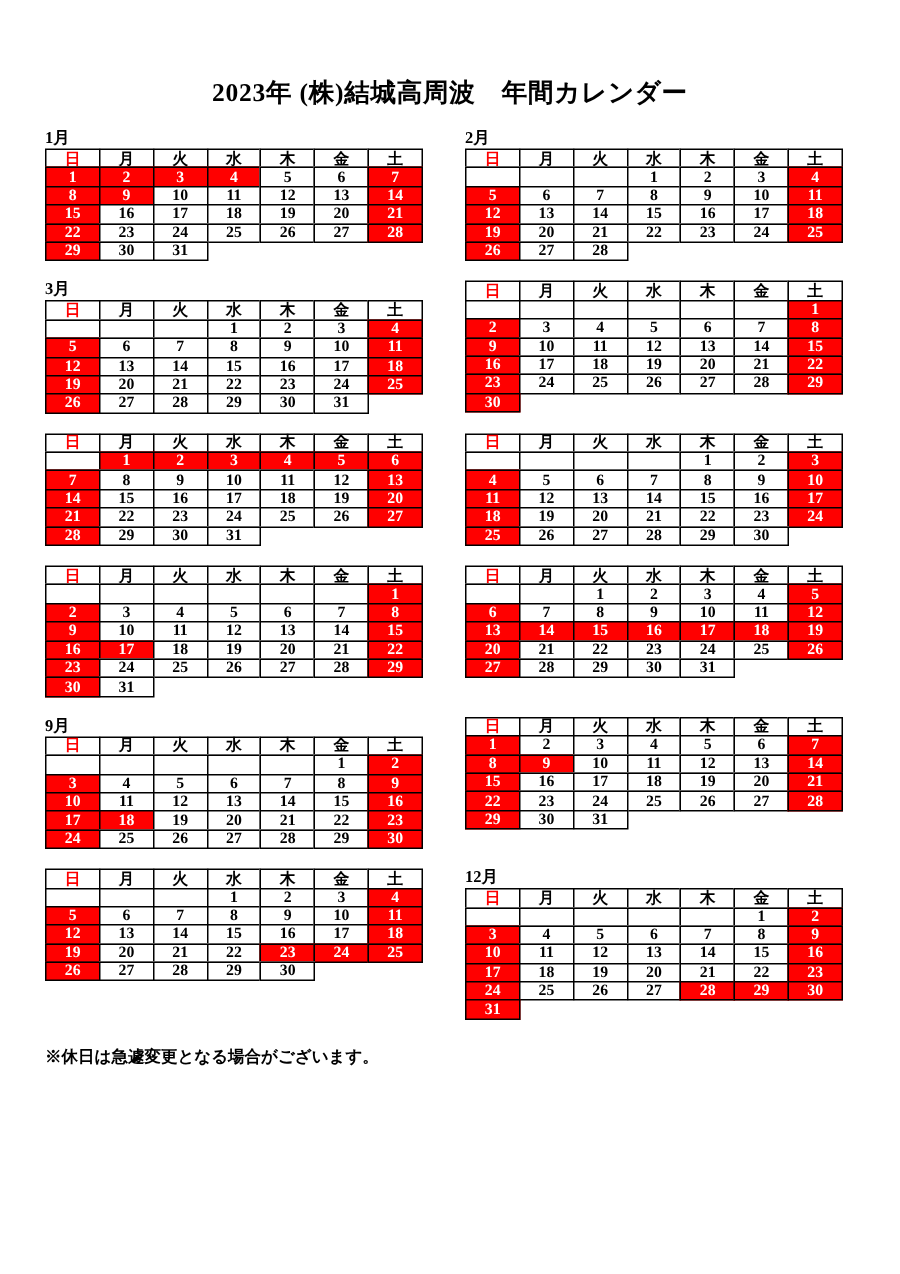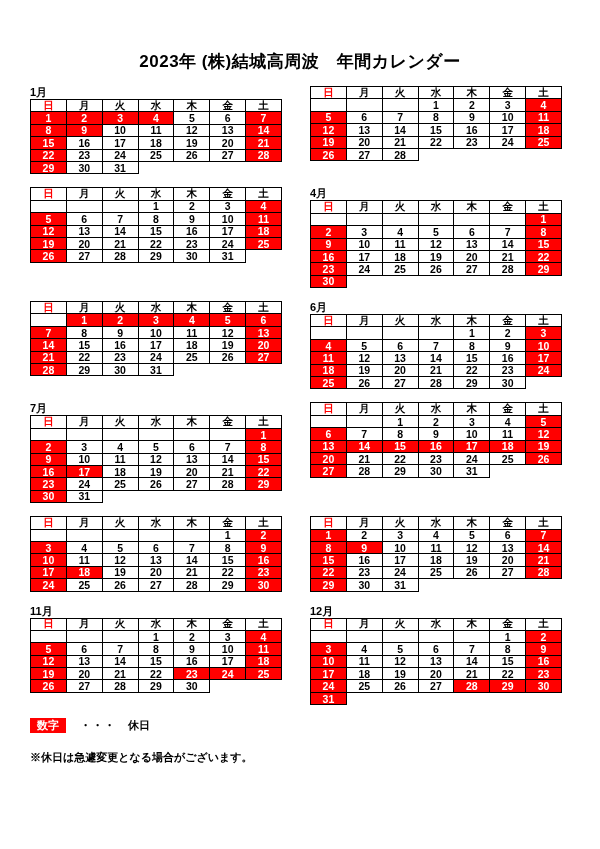--- a/index.html
+++ b/index.html
@@ -12,20 +12,21 @@
     height: 849px;
     font-family: "Liberation Sans", sans-serif;
     color: #000;
   }
   .page {
     position: relative;
     width: 600px;
     height: 849px;
     overflow: hidden;
     background: #fff;
+    font-family: Liberation Serif, serif;
   }
   .title {
     margin: 50px 0 0 0;
     font-size: 17px;
     font-weight: bold;
     text-align: center;
     letter-spacing: 0.5px;
   }
   .months {
     margin: 13px 0 0 30px;
@@ -146,20 +147,21 @@
             <div class="cell day holiday">28</div>
           </div>
           <div class="row">
             <div class="cell day holiday">29</div>
             <div class="cell day">30</div>
             <div class="cell day">31</div>
           </div>
         </div>
       </div>
       <div class="month-block">
+        <div class="month-label">2月</div>
         <div class="cal">
           <div class="row">
             <div class="cell head sun">日</div>
             <div class="cell head">月</div>
             <div class="cell head">火</div>
             <div class="cell head">水</div>
             <div class="cell head">木</div>
             <div class="cell head">金</div>
             <div class="cell head">土</div>
           </div>
@@ -200,20 +202,21 @@
             <div class="cell day holiday">25</div>
           </div>
           <div class="row">
             <div class="cell day holiday">26</div>
             <div class="cell day">27</div>
             <div class="cell day">28</div>
           </div>
         </div>
       </div>
       <div class="month-block">
+        <div class="month-label">3月</div>
         <div class="cal">
           <div class="row">
             <div class="cell head sun">日</div>
             <div class="cell head">月</div>
             <div class="cell head">火</div>
             <div class="cell head">水</div>
             <div class="cell head">木</div>
             <div class="cell head">金</div>
             <div class="cell head">土</div>
           </div>
@@ -257,21 +260,20 @@
             <div class="cell day holiday">26</div>
             <div class="cell day">27</div>
             <div class="cell day">28</div>
             <div class="cell day">29</div>
             <div class="cell day">30</div>
             <div class="cell day">31</div>
           </div>
         </div>
       </div>
       <div class="month-block">
-        <div class="month-label">4月</div>
         <div class="cal">
           <div class="row">
             <div class="cell head sun">日</div>
             <div class="cell head">月</div>
             <div class="cell head">火</div>
             <div class="cell head">水</div>
             <div class="cell head">木</div>
             <div class="cell head">金</div>
             <div class="cell head">土</div>
           </div>
@@ -374,21 +376,20 @@
           </div>
           <div class="row">
             <div class="cell day holiday">28</div>
             <div class="cell day">29</div>
             <div class="cell day">30</div>
             <div class="cell day">31</div>
           </div>
         </div>
       </div>
       <div class="month-block">
-        <div class="month-label">6月</div>
         <div class="cal">
           <div class="row">
             <div class="cell head sun">日</div>
             <div class="cell head">月</div>
             <div class="cell head">火</div>
             <div class="cell head">水</div>
             <div class="cell head">木</div>
             <div class="cell head">金</div>
             <div class="cell head">土</div>
           </div>
@@ -432,21 +433,20 @@
             <div class="cell day holiday">25</div>
             <div class="cell day">26</div>
             <div class="cell day">27</div>
             <div class="cell day">28</div>
             <div class="cell day">29</div>
             <div class="cell day">30</div>
           </div>
         </div>
       </div>
       <div class="month-block">
-        <div class="month-label">7月</div>
         <div class="cal">
           <div class="row">
             <div class="cell head sun">日</div>
             <div class="cell head">月</div>
             <div class="cell head">火</div>
             <div class="cell head">水</div>
             <div class="cell head">木</div>
             <div class="cell head">金</div>
             <div class="cell head">土</div>
           </div>
@@ -551,20 +551,21 @@
           <div class="row">
             <div class="cell day holiday">27</div>
             <div class="cell day">28</div>
             <div class="cell day">29</div>
             <div class="cell day">30</div>
             <div class="cell day">31</div>
           </div>
         </div>
       </div>
       <div class="month-block">
+        <div class="month-label">9月</div>
         <div class="cal">
           <div class="row">
             <div class="cell head sun">日</div>
             <div class="cell head">月</div>
             <div class="cell head">火</div>
             <div class="cell head">水</div>
             <div class="cell head">木</div>
             <div class="cell head">金</div>
             <div class="cell head">土</div>
           </div>
@@ -663,21 +664,20 @@
             <div class="cell day holiday">28</div>
           </div>
           <div class="row">
             <div class="cell day holiday">29</div>
             <div class="cell day">30</div>
             <div class="cell day">31</div>
           </div>
         </div>
       </div>
       <div class="month-block">
-        <div class="month-label">11月</div>
         <div class="cal">
           <div class="row">
             <div class="cell head sun">日</div>
             <div class="cell head">月</div>
             <div class="cell head">火</div>
             <div class="cell head">水</div>
             <div class="cell head">木</div>
             <div class="cell head">金</div>
             <div class="cell head">土</div>
           </div>
@@ -783,21 +783,16 @@
             <div class="cell day holiday">29</div>
             <div class="cell day holiday">30</div>
           </div>
           <div class="row">
             <div class="cell day holiday">31</div>
           </div>
         </div>
       </div>
     </div>
 
-  <div class="legend">
-    <span class="swatch">数字</span>
-    <span class="dots">・・・</span>
-    <span class="legend-label">休日</span>
-  </div>
 
   <div class="note">※休日は急遽変更となる場合がございます。</div>
 
 </div>
 
 </body></html>

